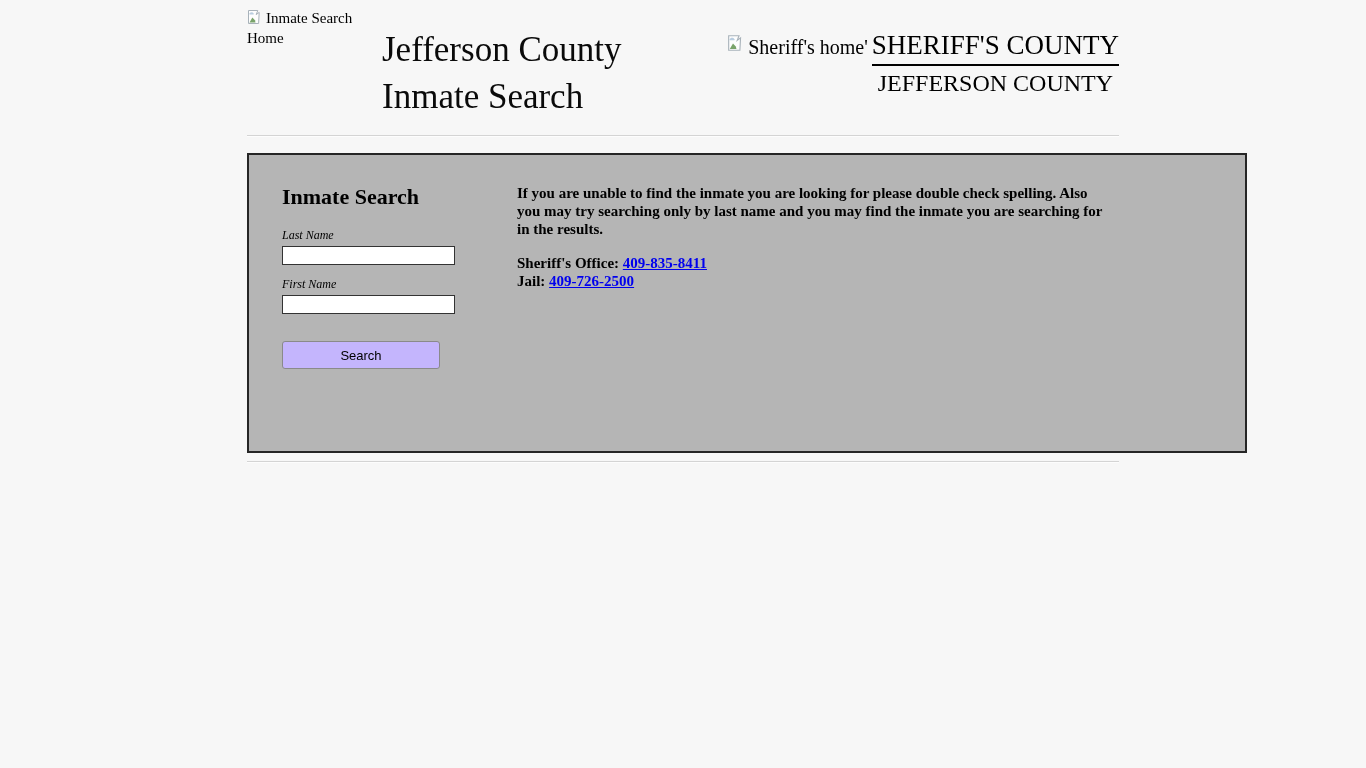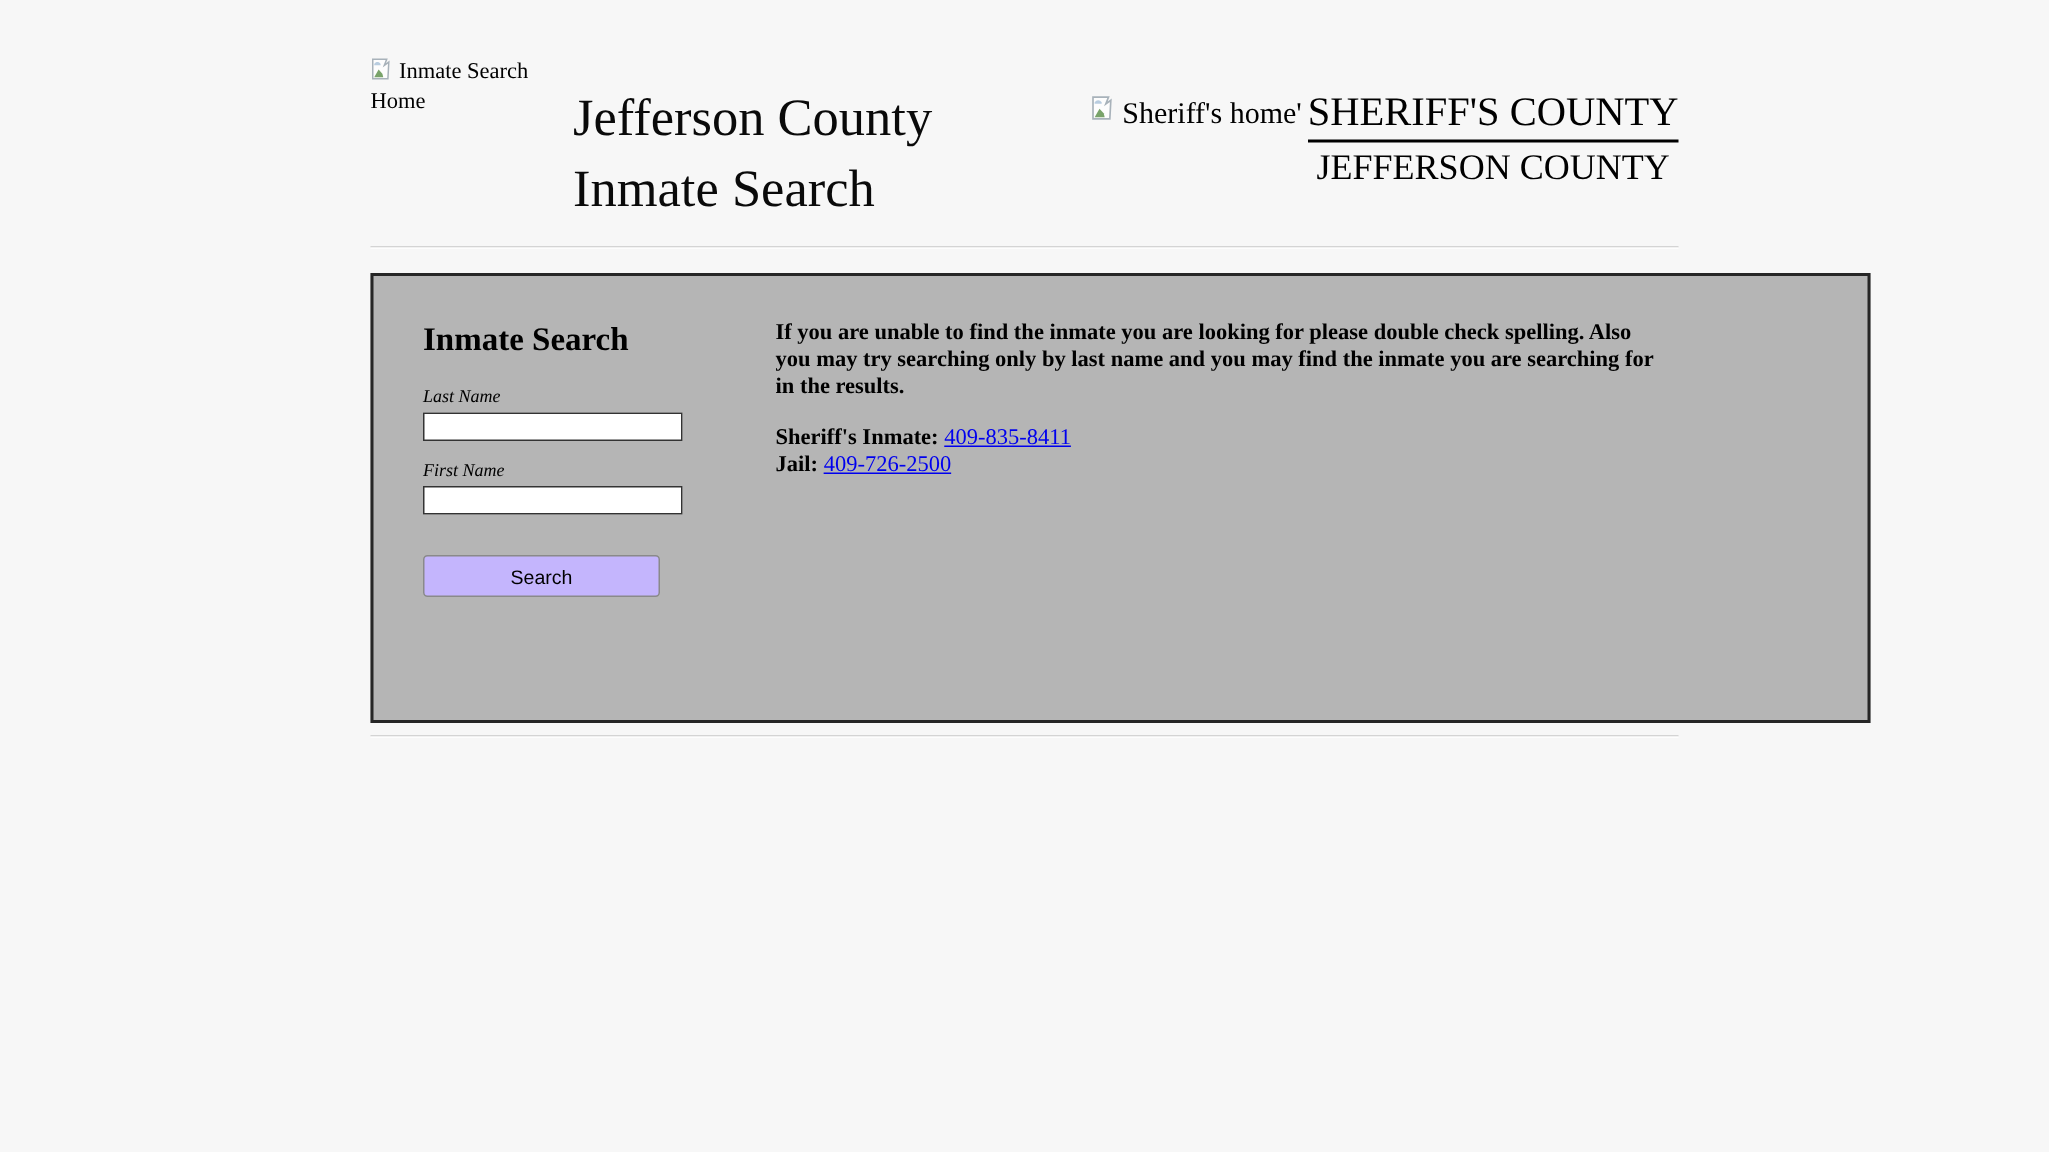--- a/index.html
+++ b/index.html
@@ -3,21 +3,21 @@
 <meta charset="utf-8">
 <style>
   * { box-sizing: border-box; }
   html, body { margin: 0; padding: 0; }
   body {
     width: 1366px; height: 768px;
     background: #f7f7f7;
     color: #000;
     font-family: "Liberation Serif", "DejaVu Serif", serif;
   }
-  .page { width: 872px; margin: 16px auto; padding-top: 22px; }
+  .page { width: 872px; margin: 0 auto; padding-top: 9px; }
 
   
   header { position: relative; height: 118px; }
   .home-link {
     position: absolute; left: 0; top: 0; width: 118px;
     font-size: 15px; line-height: 18px; color: #000; text-decoration: none;
     cursor: pointer;
   }
   .broken-img { display: inline-block; vertical-align: -2px; margin-right: 1px; }
   .site-title {
@@ -57,21 +57,21 @@
     font: 13px "Liberation Sans", sans-serif;
   }
   .search-button {
     margin-top: 16px; width: 158px; height: 28px;
     background: #c4b5fd; border: 1px solid #8a8a8a; border-radius: 3px;
     font: 13px "Liberation Sans", sans-serif; color: #000; cursor: pointer;
   }
 
   .info-col { width: 588px; flex: none; font-weight: bold; font-size: 15px; line-height: 18px; }
   .info-col p { margin: 0 0 16px; }
-  .phone-link { color: #0000EE; text-decoration: underline; font-weight: normal; cursor: pointer; }
+  .phone-link { color: #0000EE; text-decoration: underline; font-weight: bold; cursor: pointer; }
 
   .footer-rule { margin-top: 30px; }
 </style>
 </head>
 <body>
 
 <div class="page">
 
   <header>
     <a class="home-link">
@@ -123,21 +123,21 @@
       <button class="search-button">Search</button>
     </div>
 
     <div class="info-col">
 
 
       <p>If you are unable to find the inmate you are looking for please double check spelling. Also you may try searching only by last name and you may find the inmate you are searching for in the results.</p>
 
 
       <p>
-        <span>Sheriff's Inmate:</span> <a class="phone-link">409-835-8411</a><br>
+        <span>Sheriff's Office:</span> <a class="phone-link">409-835-8411</a><br>
         <span>Jail:</span> <a class="phone-link">409-726-2500</a>
       </p>
     </div>
 
   </div>
 
   <hr class="rule footer-rule">
 
 </div>
 

